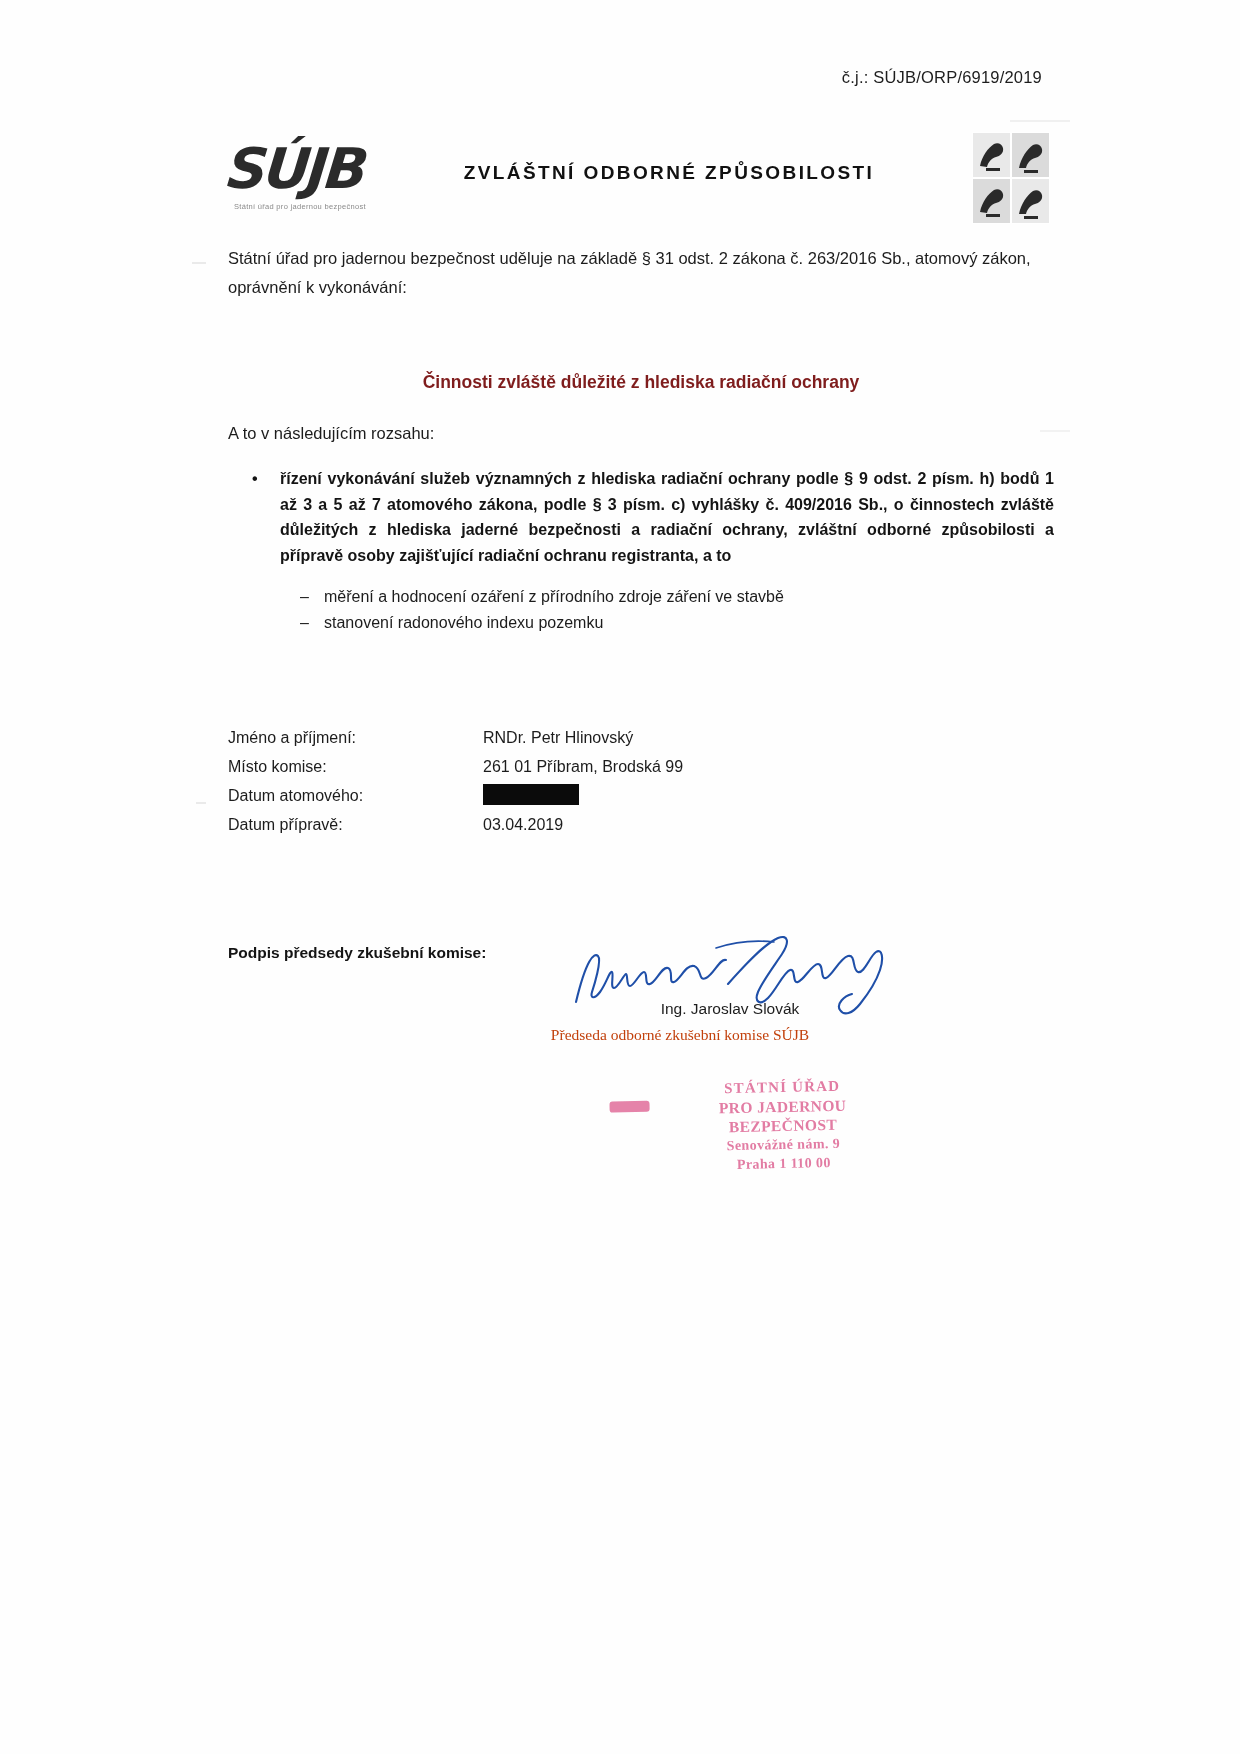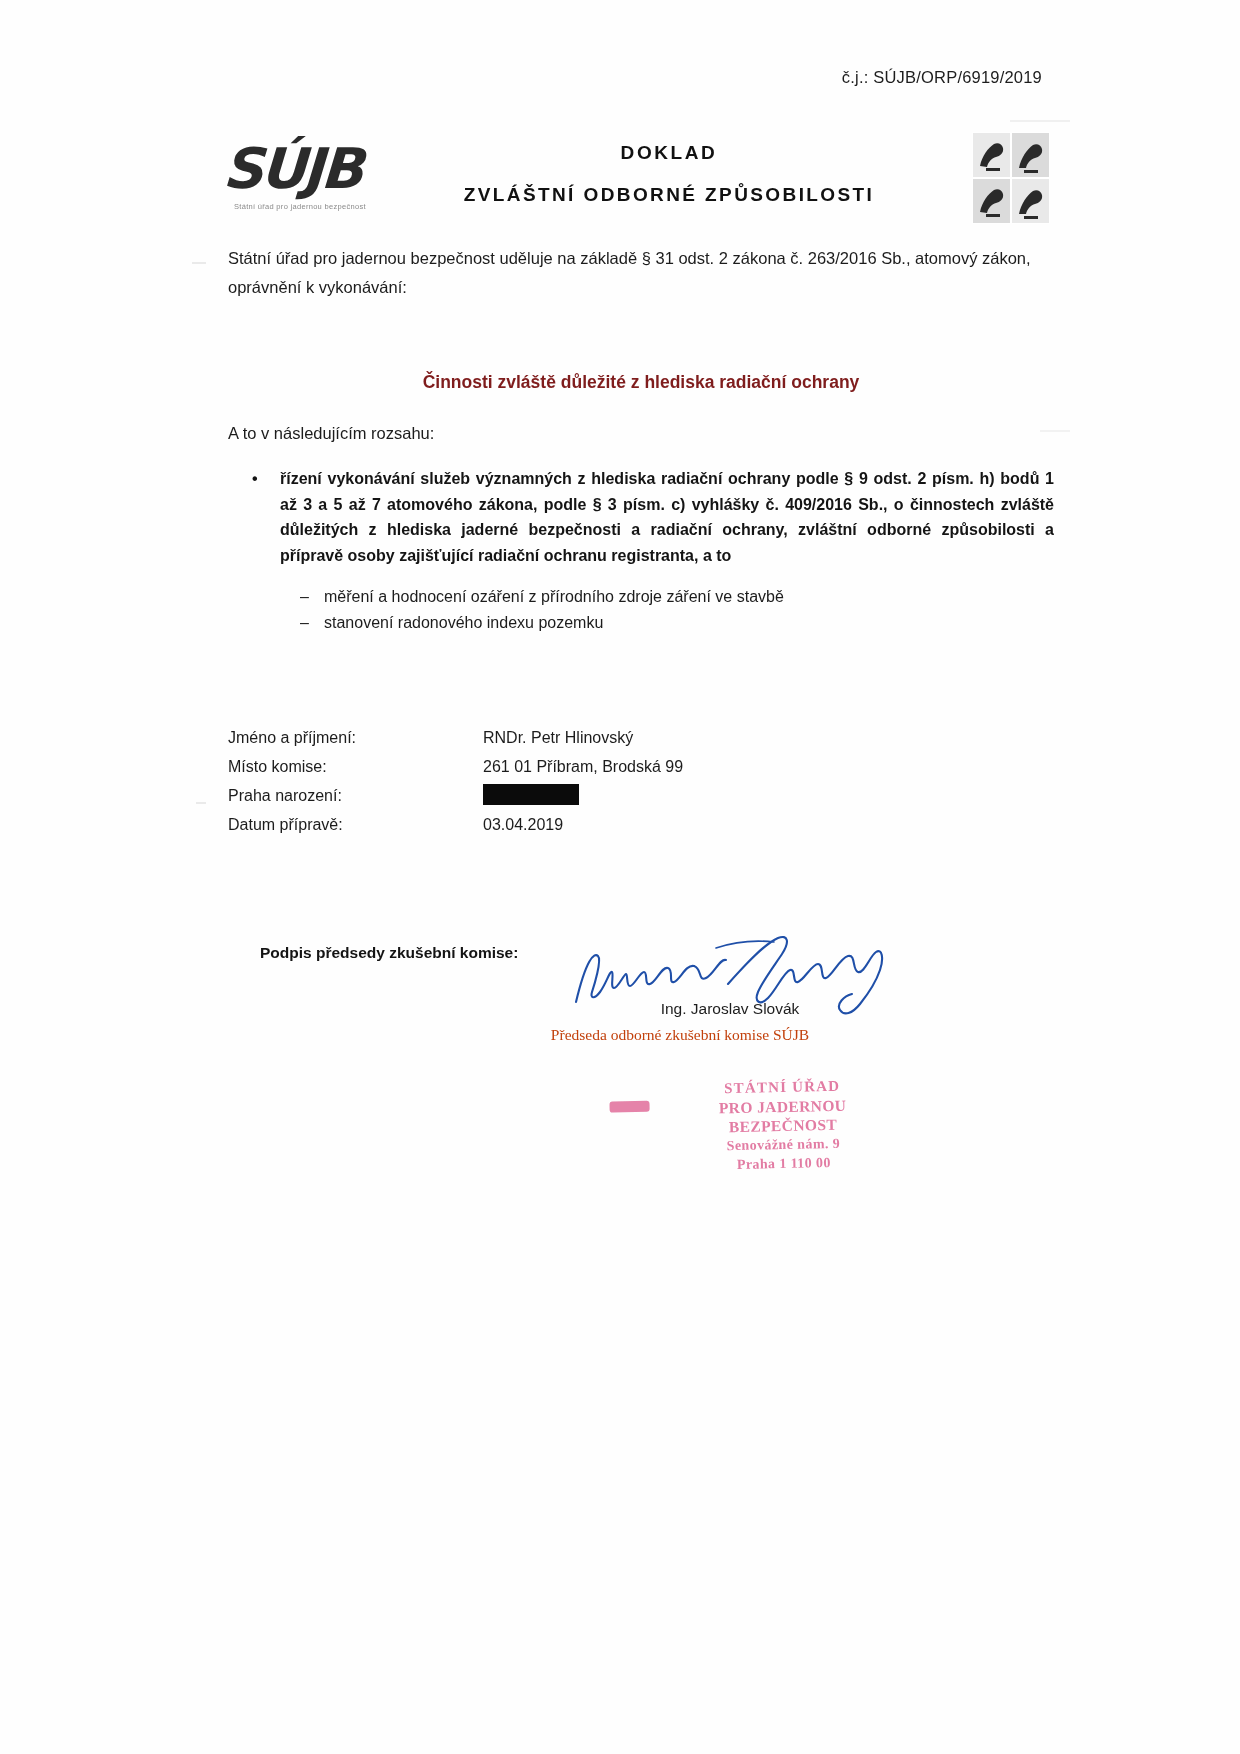--- a/index.html
+++ b/index.html
@@ -177,21 +177,20 @@
   }
 
   
   .sig-label {
     position: absolute;
     left: 228px;
     top: 944px;
     font-size: 15.5px;
     font-weight: 700;
     color: #141414;
-    margin-left: 32px;
   }
   .sig-area {
     position: absolute;
     left: 520px;
     top: 916px;
     width: 420px;
     height: 140px;
   }
   .sig-svg { position: absolute; left: 48px; top: 14px; }
   .sig-name {
@@ -249,21 +248,20 @@
 
   <div class="docnum">č.j.: SÚJB/ORP/6919/2019</div>
 
   <div class="header">
     <div class="logo">
       <div class="logo-text">SÚJB</div>
       <div class="logo-sub">Státní úřad pro jadernou bezpečnost</div>
     </div>
 
     <div class="titles">
-      <div class="title1">DOKLAD</div>
       <div class="title2">ZVLÁŠTNÍ ODBORNÉ ZPŮSOBILOSTI</div>
     </div>
 
     <div class="emblem">
       <svg width="78" height="92" viewBox="0 0 78 92">
         <rect x="0" y="0" width="78" height="92" fill="#ffffff"></rect>
         <g fill="#2a2a2a">
           <rect x="1" y="1" width="37" height="44" fill="#4a4a4a" opacity="0.12"></rect>
           <rect x="40" y="1" width="37" height="44" fill="#4a4a4a" opacity="0.2"></rect>
           <rect x="1" y="47" width="37" height="44" fill="#4a4a4a" opacity="0.2"></rect>
@@ -307,21 +305,21 @@
   <div class="fields">
     <div class="field-row">
       <div class="field-label">Jméno a příjmení:</div>
       <div class="field-value">RNDr. Petr Hlinovský</div>
     </div>
     <div class="field-row">
       <div class="field-label">Místo komise:</div>
       <div class="field-value">261 01  Příbram, Brodská 99</div>
     </div>
     <div class="field-row">
-      <div class="field-label">Praha narození:</div>
+      <div class="field-label">Datum atomového:</div>
       <div class="field-value"><span class="redacted"></span></div>
     </div>
     <div class="field-row">
       <div class="field-label">Datum přípravě:</div>
       <div class="field-value">03.04.2019</div>
     </div>
   </div>
 
   <div class="sig-label">Podpis předsedy zkušební komise:</div>
 

